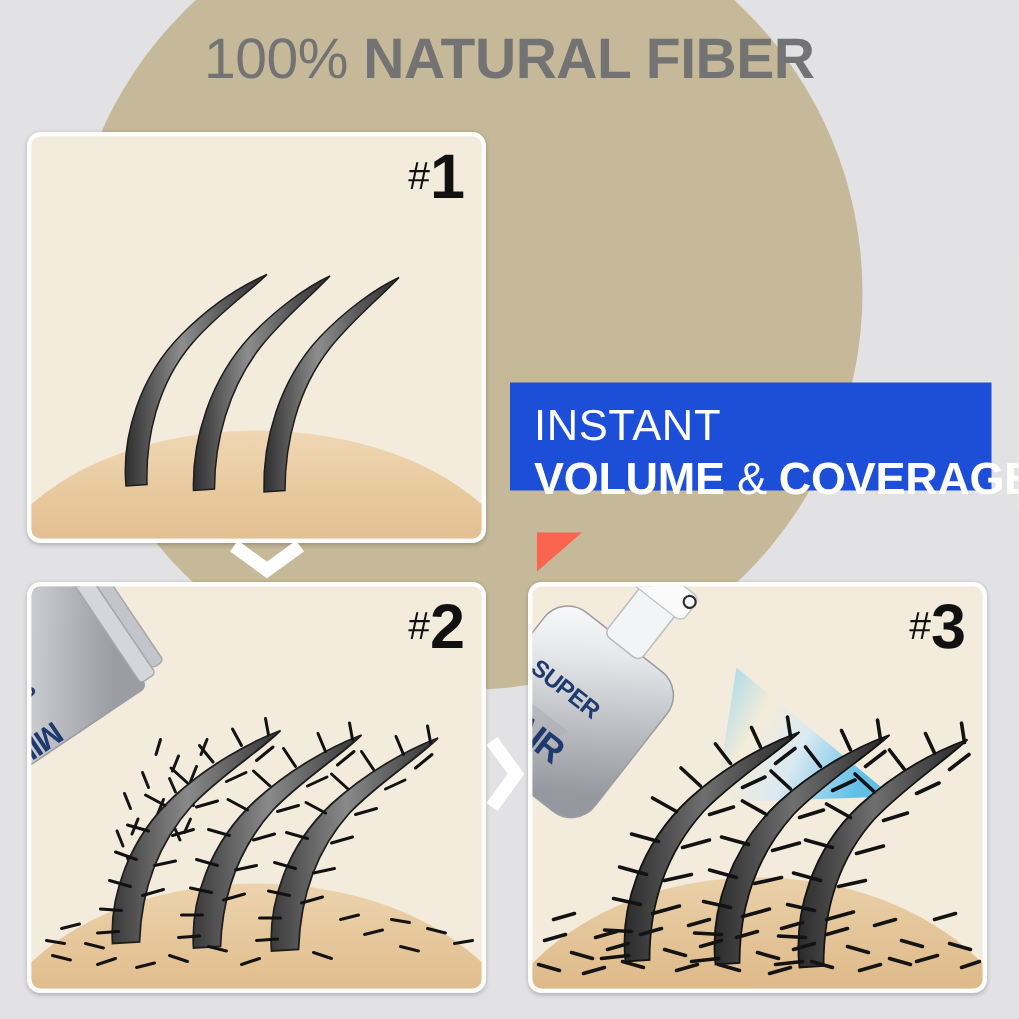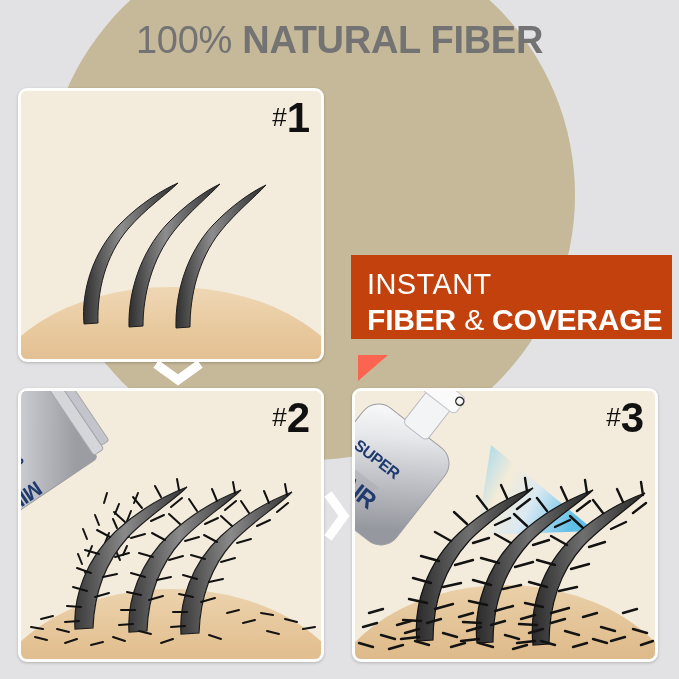--- a/index.html
+++ b/index.html
@@ -85,25 +85,25 @@
   }
   .panel-number .num {
     font-size: 42px;
     font-weight: 700;
     letter-spacing: -1px;
   }
 
   
   .banner {
     position: absolute;
-    left: 351px;
+    left: 340px;
     top: 255px;
     width: 321px;
-    height: 84px;
-    background: #c2410c;
+    height: 72px;
+    background: #1d4ed8;
     z-index: 60;
   }
   .banner-tail {
     position: absolute;
     left: 358px;
     top: 355px;
     width: 0;
     height: 0;
     border-left: 0 solid transparent;
     border-right: 30px solid transparent;
@@ -486,20 +486,20 @@
 
   <svg class="arrow" id="arrow-right" viewBox="0 0 28 60">
     <polyline points="6,8 22,30 6,52" fill="none" stroke="#ffffff" stroke-width="9" stroke-linecap="butt" stroke-linejoin="miter"></polyline>
   </svg>
 
   <div class="banner-tail"></div>
   <div class="banner">
     <div class="banner-text">
       <div class="banner-line1">INSTANT</div>
       <div class="banner-line2">
-        <span>FIBER</span>
+        <span>VOLUME</span>
         <span class="amp">&amp;</span>
         <span>COVERAGE</span>
       </div>
     </div>
   </div>
 
 </div>
 
 </body></html>

